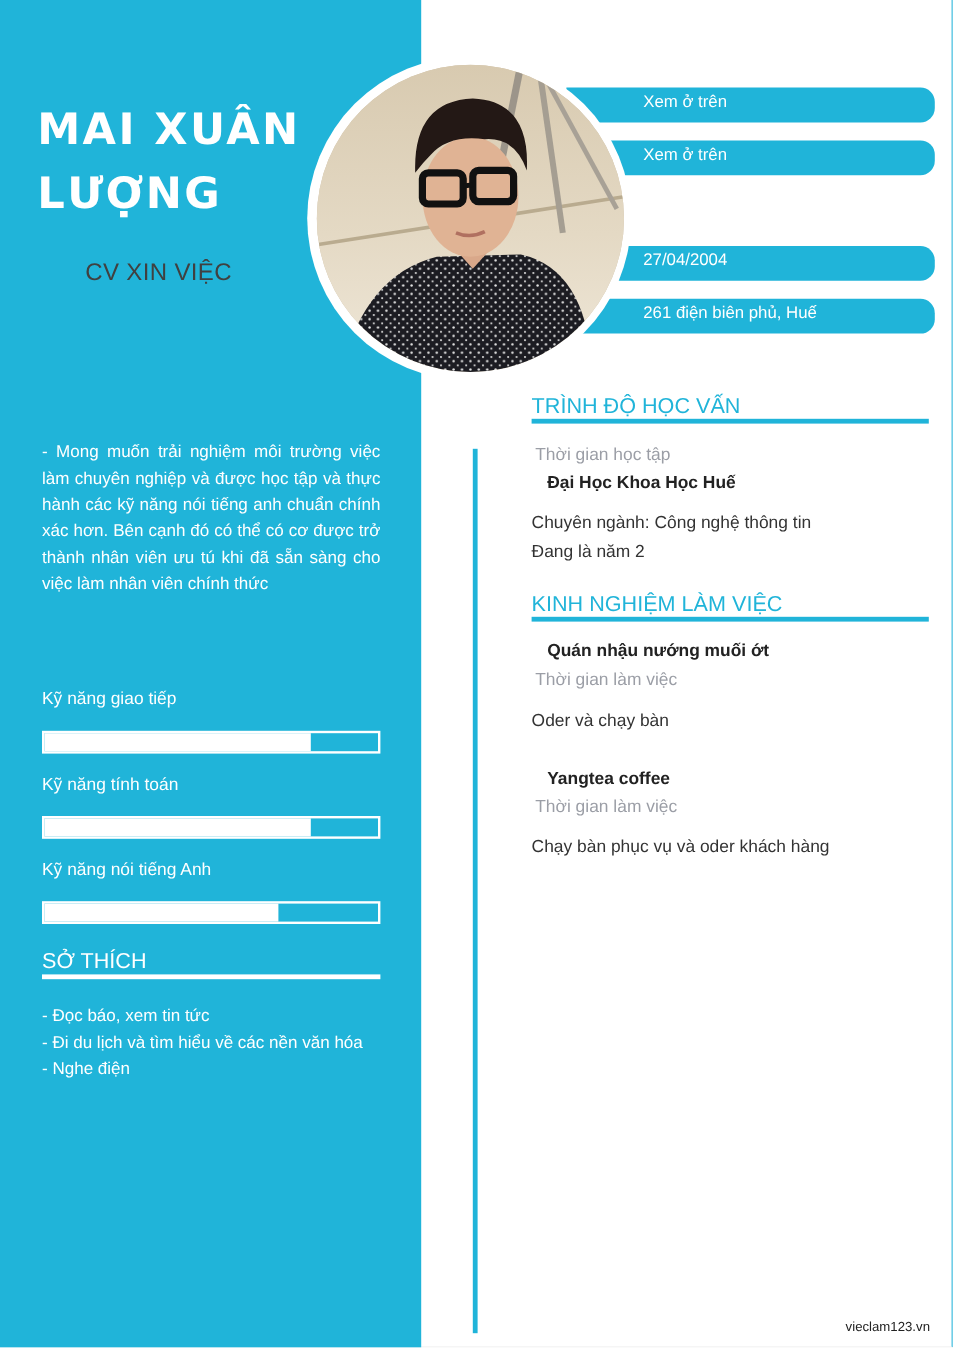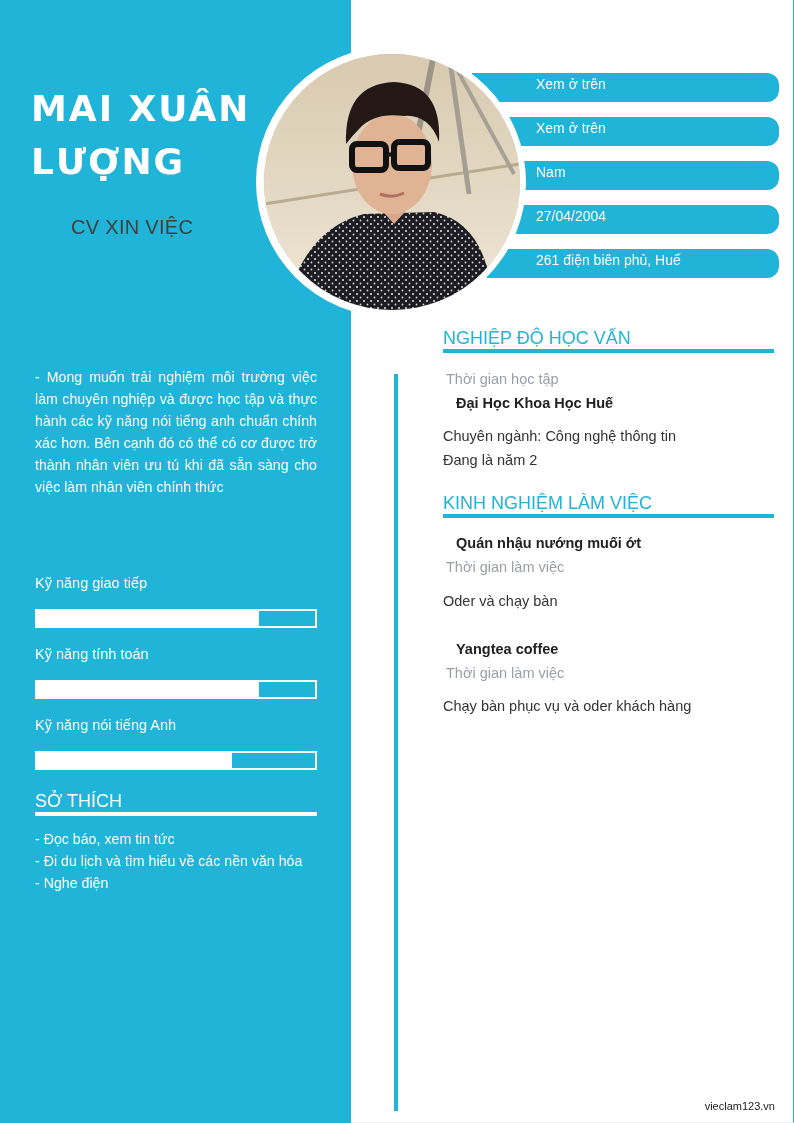--- a/index.html
+++ b/index.html
@@ -18,21 +18,21 @@
 
   .info-pill { position: absolute; left: 472px; width: 307px; height: 29px; background: #20b4d9; border-radius: 0 12px 12px 0; color: #fff; font-size: 14px; line-height: 23px; padding-left: 64px; }
 
   .sec-title-left { position: absolute; left: 35px; width: 282px; color: #fff; font-size: 18px; line-height: 22px; padding-bottom: 0; border-bottom: 4px solid #fff; }
   .objective { position: absolute; left: 35px; top: 366px; width: 282px; color: #fff; font-size: 14.2px; line-height: 22px; text-align: justify; }
 
   .skill-label { position: absolute; left: 35px; color: #fff; font-size: 14.5px; }
   .skill-bar { position: absolute; left: 35px; width: 282px; height: 19px; border: 2px solid #fff; background: transparent; }
   .skill-fill { height: 100%; background: #fff; }
 
-  .hobby { position: absolute; left: 35px; color: #fff; font-size: 14.2px; line-height: 22px; }
+  .hobby { position: absolute; left: 35px; color: #fff; font-size: 14.2px; line-height: 22px; margin-top: 8px; }
 
   .timeline { position: absolute; left: 394px; top: 374px; width: 4px; height: 737px; background: #20b4d9; }
 
   .sec-title-right { position: absolute; left: 443px; width: 331px; color: #20b4d9; font-size: 18px; line-height: 22px; border-bottom: 4px solid #20b4d9; }
 
   .muted { position: absolute; left: 446px; color: #9b9ea6; font-size: 14.5px; }
   .bold { position: absolute; left: 443px; color: #222; font-size: 14.5px; font-weight: bold; margin-left: 13px; }
   .text { position: absolute; left: 443px; color: #333; font-size: 14.5px; }
 
   .footer { position: absolute; right: 18px; top: 1100px; color: #222; font-size: 11px; }
@@ -45,21 +45,20 @@
   <div class="sidebar"></div>
 
   <div class="name">
     <div>MAI XUÂN</div>
     <div>LƯỢNG</div>
   </div>
   <div class="subtitle">CV XIN VIỆC</div>
 
   <div class="info-pill" style="top:73px"><span>Xem ở trên</span></div>
   <div class="info-pill" style="top:117px"><span>Xem ở trên</span></div>
-  <div class="info-pill" style="top:161px"><span>Nam</span></div>
   <div class="info-pill" style="top:205px"><span>27/04/2004</span></div>
   <div class="info-pill" style="top:249px"><span>261 điện biên phủ, Huế</span></div>
 
   <div class="avatar-ring"></div>
   <div class="avatar">
     <svg width="256" height="256" viewBox="0 0 256 256">
       <defs>
         <pattern id="dots" width="7" height="7" patternUnits="userSpaceOnUse">
           <rect width="7" height="7" fill="#1c1c22"></rect>
           <circle cx="2" cy="2" r="1" fill="#e8e8e8"></circle>
@@ -105,21 +104,21 @@
       <div class="skill-fill" style="width:70%"></div>
     </div>
 
   <div class="sec-title-left" style="top:790px">SỞ THÍCH</div>
   <div class="hobby" style="top:828px">- Đọc báo, xem tin tức</div>
   <div class="hobby" style="top:850px">- Đi du lịch và tìm hiểu về các nền văn hóa</div>
   <div class="hobby" style="top:872px">- Nghe điện</div>
 
   <div class="timeline"></div>
 
-  <div class="sec-title-right" style="top:327px">NGHIỆP ĐỘ HỌC VẤN</div>
+  <div class="sec-title-right" style="top:327px">TRÌNH ĐỘ HỌC VẤN</div>
   <div class="muted" style="top:371px">Thời gian học tập</div>
   <div class="bold" style="top:395px">Đại Học Khoa Học Huế</div>
   <div class="text" style="top:428px">Chuyên ngành: Công nghệ thông tin</div>
   <div class="text" style="top:452px">Đang là năm 2</div>
 
   <div class="sec-title-right" style="top:492px">KINH NGHIỆM LÀM VIỆC</div>
 
   <div class="bold" style="top:535px">Quán nhậu nướng muối ớt</div>
   <div class="muted" style="top:559px">Thời gian làm việc</div>
   <div class="text" style="top:593px">Oder và chạy bàn</div>

